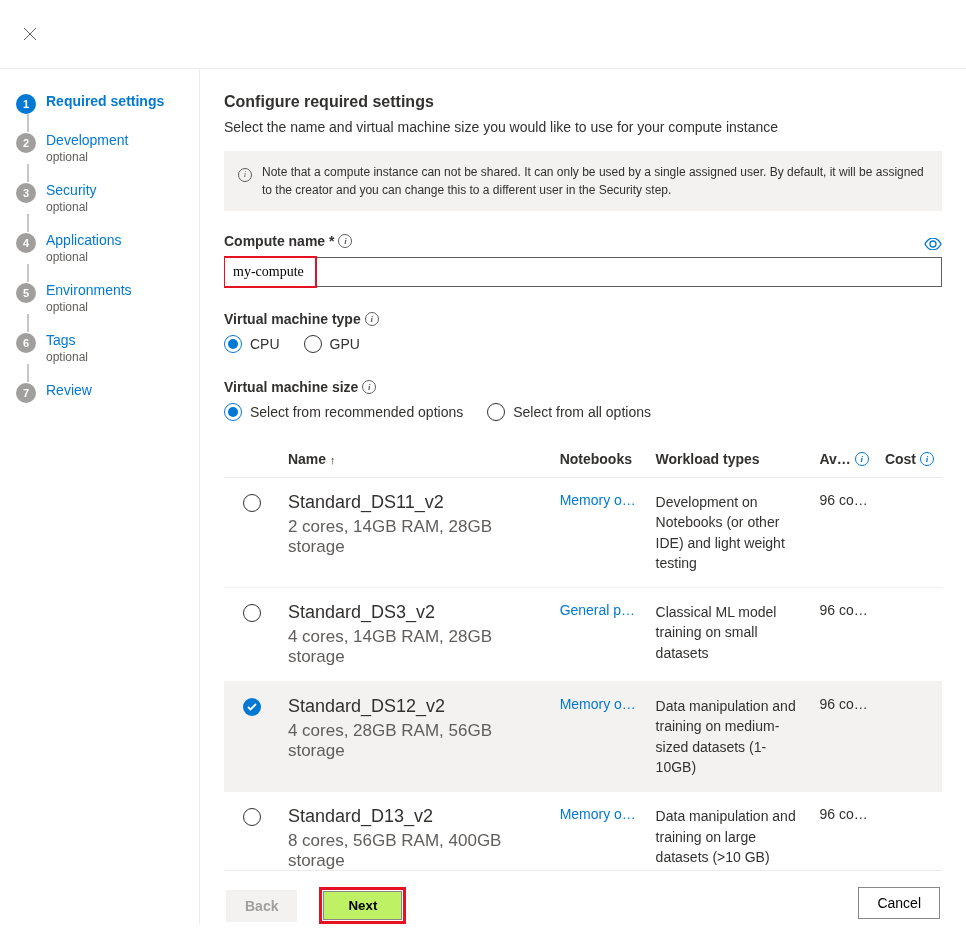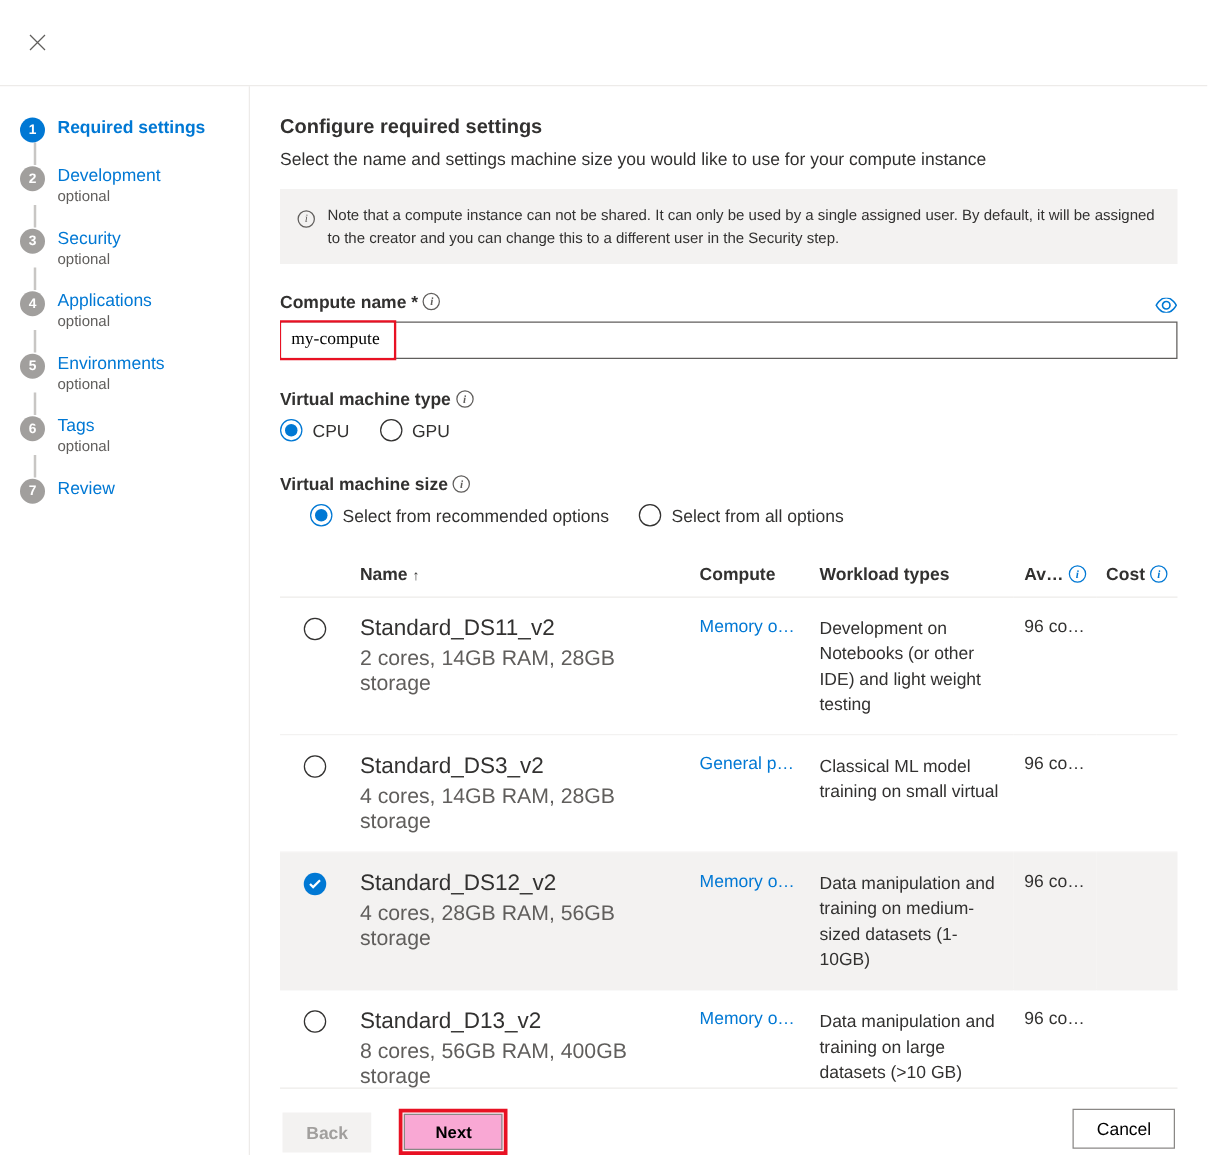--- a/index.html
+++ b/index.html
@@ -173,21 +173,20 @@
     .radio-circle.checked {
       border-color: #0078d4;
     }
     .radio-dot {
       width: 10px;
       height: 10px;
       background: #0078d4;
       border-radius: 50%;
     }
     .radio-row.indent {
-      margin-left: 24px;
       margin-bottom: 20px;
       text-align: right;
     }
     .vm-table {
       width: 100%;
       border-collapse: collapse;
     }
     .vm-table th {
       text-align: left;
       font-weight: 600;
@@ -278,21 +277,21 @@
       font-weight: 600;
     }
     .btn-next-wrap {
       border: 3px solid #e81123;
       padding: 1px;
     }
     .btn-next {
       padding: 6px 24px;
       font-weight: 600;
       border: 1px solid #8a8886;
-      background: #f9a8d4;
+      background: #bef264;
     }
     .sort-arrow { font-size: 11px; margin-left: 4px; }
   </style>
 </head>
 <body>
 
 <div class="dialog-header">
   <div class="close-btn">
     <svg width="14" height="14" viewBox="0 0 14 14">
         <path d="M1 1 L13 13 M13 1 L1 13" stroke="#605e5c" stroke-width="1" fill="none"></path>
@@ -353,21 +352,21 @@
       <div class="step-num">7</div>
       <div class="step-content">
         <div class="step-label">Review</div>
       </div>
     </div>
   </div>
 
   <div class="content">
     <div class="content-scroll">
       <div class="section-title">Configure required settings</div>
-      <div class="section-subtitle">Select the name and settings machine size you would like to use for your compute instance</div>
+      <div class="section-subtitle">Select the name and virtual machine size you would like to use for your compute instance</div>
 
       <div class="info-box">
         <span class="info-icon">
           <span class="info-circle">i</span>
         </span>
         <span>Note that a compute instance can not be shared. It can only be used by a single assigned user. By default, it will be assigned to the creator and you can change this to a different user in the Security step.</span>
       </div>
 
       <div class="label-row">
         <div class="field-label">
@@ -421,21 +420,21 @@
           <div class="radio-circle"></div>
           <span>Select from all options</span>
         </div>
       </div>
 
       <table class="vm-table">
         <thead>
           <tr>
             <th class="sel-col"></th>
             <th class="name-col"><span>Name</span><span class="sort-arrow">↑</span></th>
-            <th class="cat-col">Compute</th>
+            <th class="cat-col">Notebooks</th>
             <th class="work-col">Workload types</th>
             <th class="avail-col"><span class="th-info">
                   <span>Av…</span>
                   <span class="info-circle-blue">i</span>
                 </span></th>
             <th><span class="th-info">
                   <span>Cost</span>
                   <span class="info-circle-blue">i</span>
                 </span></th>
           </tr>
@@ -459,21 +458,21 @@
           <tr class="vm-row">
             <td>
                 <div class="sel-circle"></div>
               </td>
             <td>
                 <div class="vm-name">Standard_DS3_v2</div>
                 <div class="vm-spec">4 cores, 14GB RAM, 28GB storage</div>
               </td>
             <td><span class="cat-link">General p…</span></td>
             <td>
-                <div class="work-text">Classical ML model training on small virtual</div>
+                <div class="work-text">Classical ML model training on small datasets</div>
               </td>
             <td>96 co…</td>
             <td></td>
           </tr>
           <tr class="vm-row selected">
             <td>
                 <div class="sel-check">
                   <svg width="10" height="8" viewBox="0 0 10 8">
                     <path d="M1 4 L3.5 6.5 L9 1" stroke="#fff" stroke-width="1.8" fill="none"></path>
                   </svg>

